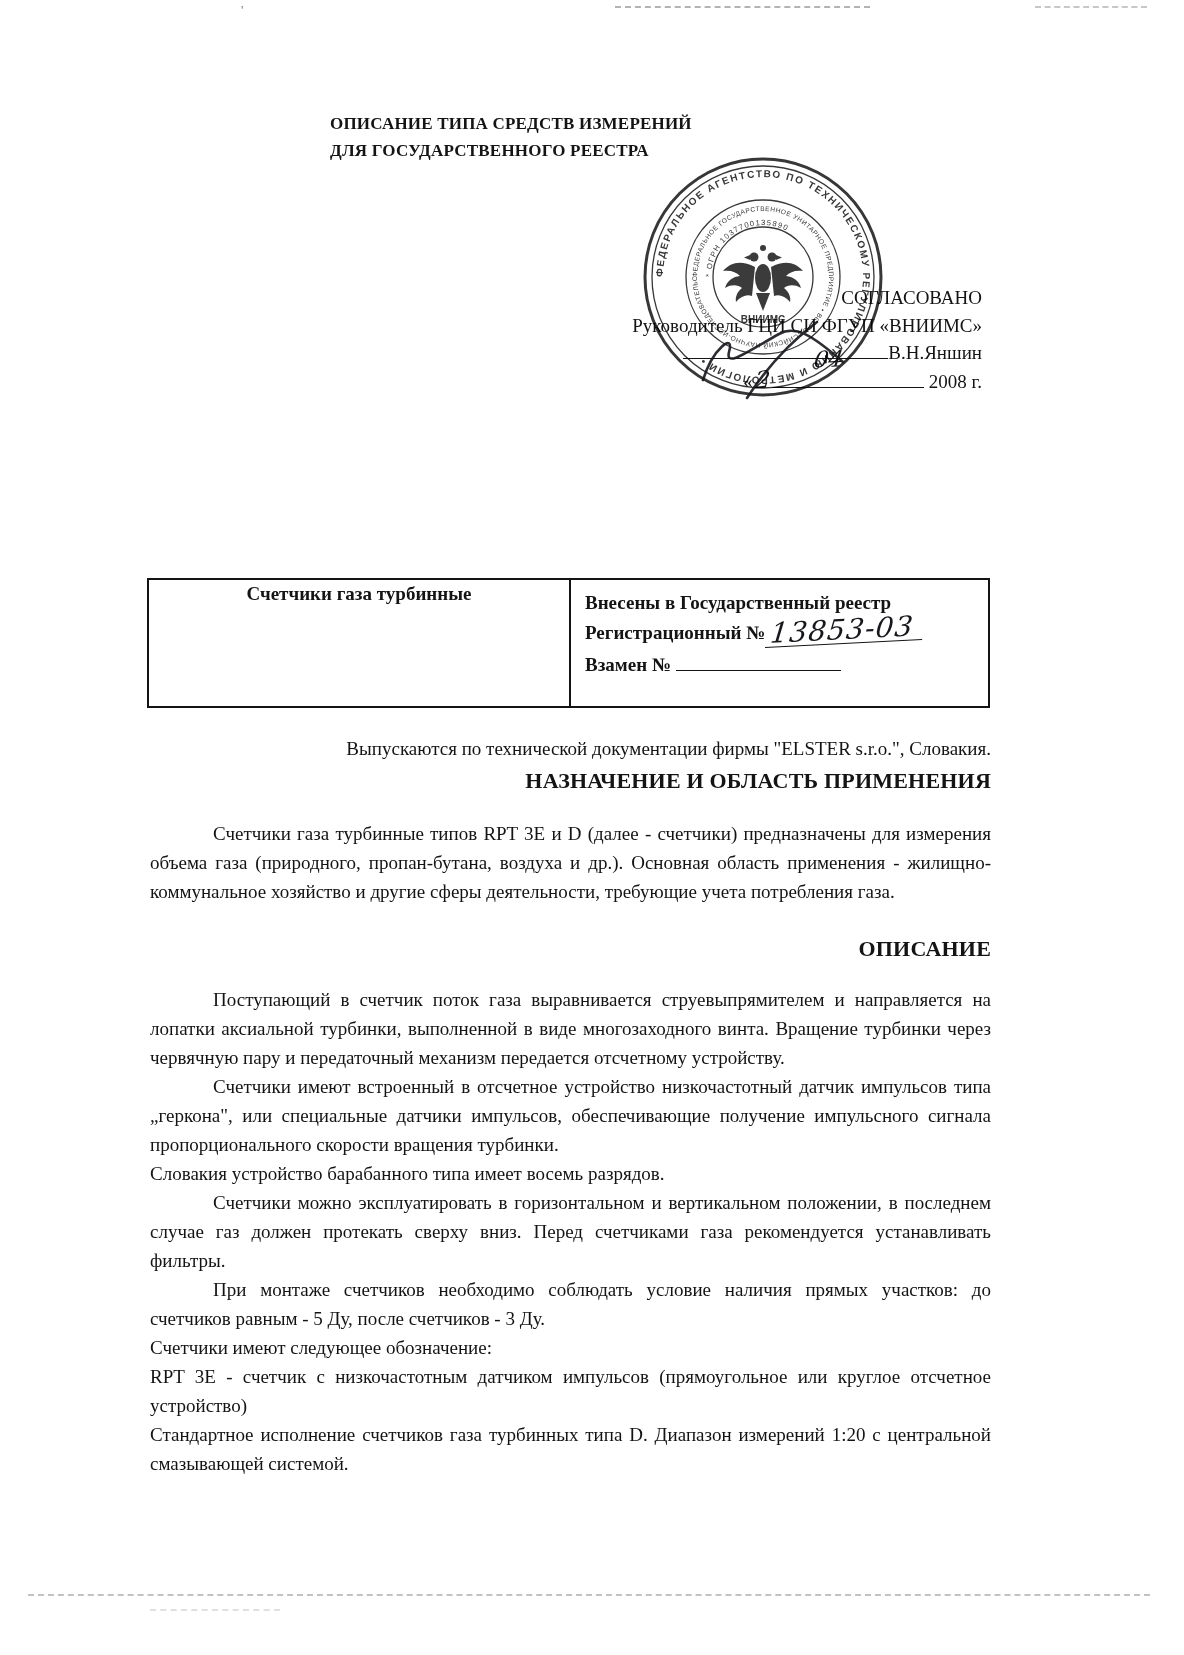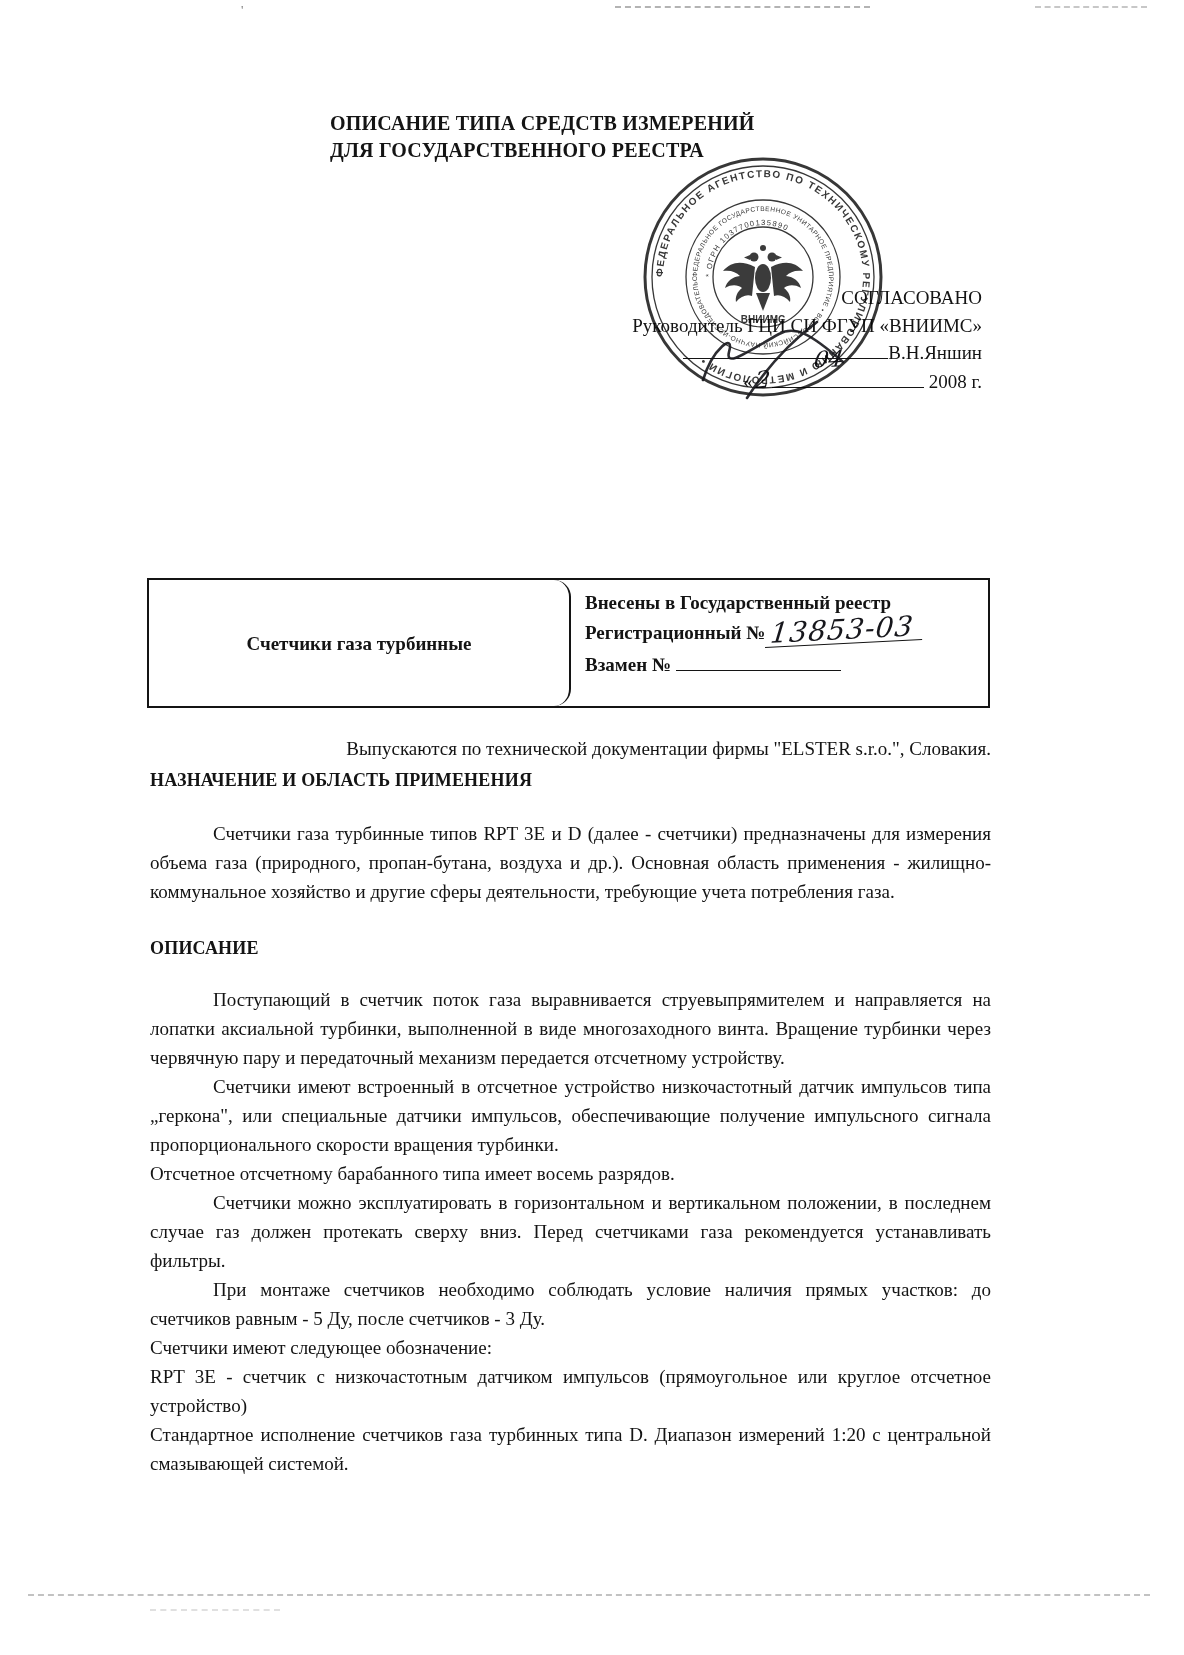--- a/index.html
+++ b/index.html
@@ -17,21 +17,21 @@
   .fold { position:absolute; border-top:2px dashed #9a9a9a; }
   .fold-top-1 { left:615px; top:6px; width:255px; opacity:.75; }
   .fold-top-2 { left:1035px; top:6px; width:112px; opacity:.55; }
   .fold-bottom-1 { left:28px; top:1594px; width:1122px; opacity:.6; }
   .fold-bottom-2 { left:150px; top:1609px; width:130px; opacity:.3; }
   .artifact-tick { position:absolute; left:241px; top:2px; font-size:13px; color:#777; }
 
   
   .title {
     position:absolute; left:330px; top:110px;
-    font-weight:bold; font-size:20px; line-height:27px;
+    font-weight:bold; font-size:17px; line-height:27px;
     letter-spacing:.2px;
   }
 
   
   .approval {
     position:absolute; top:284px; right:202px;
     text-align:right; font-size:19px; line-height:27.5px;
     white-space:nowrap;
   }
   .uline {
@@ -64,22 +64,22 @@
   .signature { position:absolute; left:695px; top:318px; opacity:.9; }
 
   
   .regbox {
     position:absolute; left:147px; top:578px; width:843px;
     display:flex; border:2.6px solid #141414; box-sizing:border-box;
     min-height:130px; font-weight:bold; font-size:19px;
   }
   .cell-left {
     width:422px; box-sizing:border-box; border-right:2.6px solid #141414;
-    display:flex; flex-direction:column; justify-content:center;
-    text-align:center; line-height:27px;border-radius:17px;
+    display:flex; justify-content:center;
+    text-align:center; line-height:27px;
   }
   .cell-right { flex:1; padding:9px 14px 13px 14px; line-height:27px; }
   .regline { white-space:nowrap; }
   .hand-regnum {
     font-size:28px; letter-spacing:1px;
     transform:skewX(-9deg) rotate(-3deg);
     border-bottom:1.8px solid #141414;
     padding:0 10px 0 4px; margin-left:2px;
     font-weight:normal;
   }
@@ -88,21 +88,21 @@
   
   .issued {
     position:absolute; left:150px; top:738px; width:841px;
     text-align:right; font-size:19px;
   }
   .content {
     position:absolute; left:150px; top:752px; width:841px;
     font-size:19px; line-height:29px; text-align:justify;
   }
   .content h2 {
-    font-size:18px; font-weight:bold; text-align:left;
+    font-size:22px; font-weight:bold; text-align:right;
     margin:14px 0 24px 0; letter-spacing:.2px;
   }
   .content h2.h2-desc { margin:28px 0 22px 0; }
   .content p { margin:0; }
   .ind { text-indent:63px; }
 </style>
 </head>
 <body>
 
 <div class="page">
@@ -174,21 +174,21 @@
 
   <div class="issued">Выпускаются по технической документации фирмы "ELSTER s.r.o.", Словакия.</div>
 
   <div class="content">
     <h2>НАЗНАЧЕНИЕ И ОБЛАСТЬ ПРИМЕНЕНИЯ</h2>
     <p class="ind">Счетчики газа турбинные типов RPT 3Е и D (далее - счетчики) предназначены для измерения объема газа (природного, пропан-бутана, воздуха и др.). Основная область применения - жилищно-коммунальное хозяйство и другие сферы деятельности, требующие учета потребления газа.</p>
 
     <h2 class="h2-desc">ОПИСАНИЕ</h2>
     <p class="ind">Поступающий в счетчик поток газа выравнивается струевыпрямителем и направляется на лопатки аксиальной турбинки, выполненной в виде многозаходного винта. Вращение турбинки через червячную пару и передаточный механизм передается отсчетному устройству.</p>
     <p class="ind">Счетчики имеют встроенный в отсчетное устройство низкочастотный датчик импульсов типа „геркона", или специальные датчики импульсов, обеспечивающие получение импульсного сигнала пропорционального скорости вращения турбинки.</p>
-    <p>Отсчетное отсчетному барабанного типа имеет восемь разрядов.</p>
+    <p>Словакия устройство барабанного типа имеет восемь разрядов.</p>
     <p class="ind">Счетчики можно эксплуатировать в горизонтальном и вертикальном положении, в последнем случае газ должен протекать сверху вниз. Перед счетчиками газа рекомендуется устанавливать фильтры.</p>
     <p class="ind">При монтаже счетчиков необходимо соблюдать условие наличия прямых участков: до счетчиков равным - 5 Ду, после счетчиков - 3 Ду.</p>
     <p>Счетчики имеют следующее обозначение:</p>
     <p>RPT 3Е - счетчик с низкочастотным датчиком импульсов (прямоугольное или круглое отсчетное устройство)</p>
     <p>Стандартное исполнение счетчиков газа турбинных типа D. Диапазон измерений 1:20 с центральной смазывающей системой.</p>
   </div>
 
 </div>
 
 </body></html>

